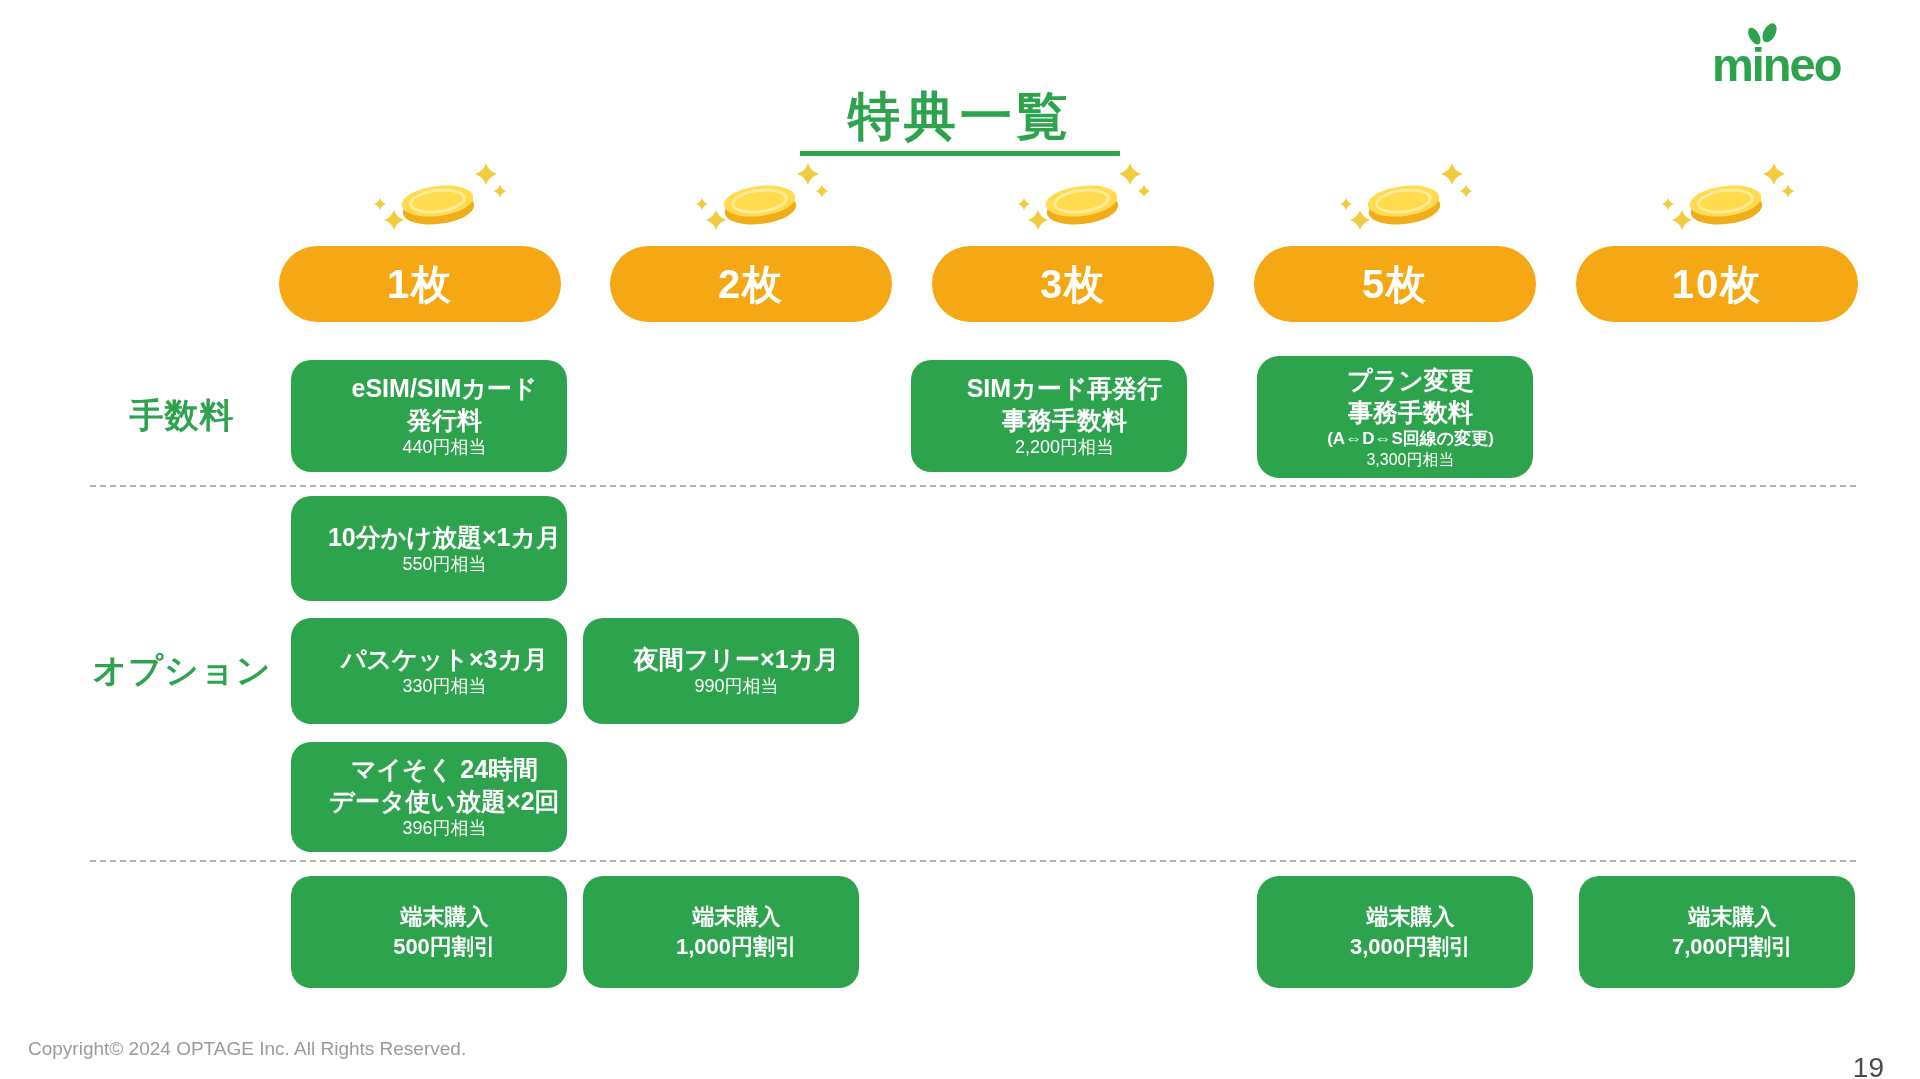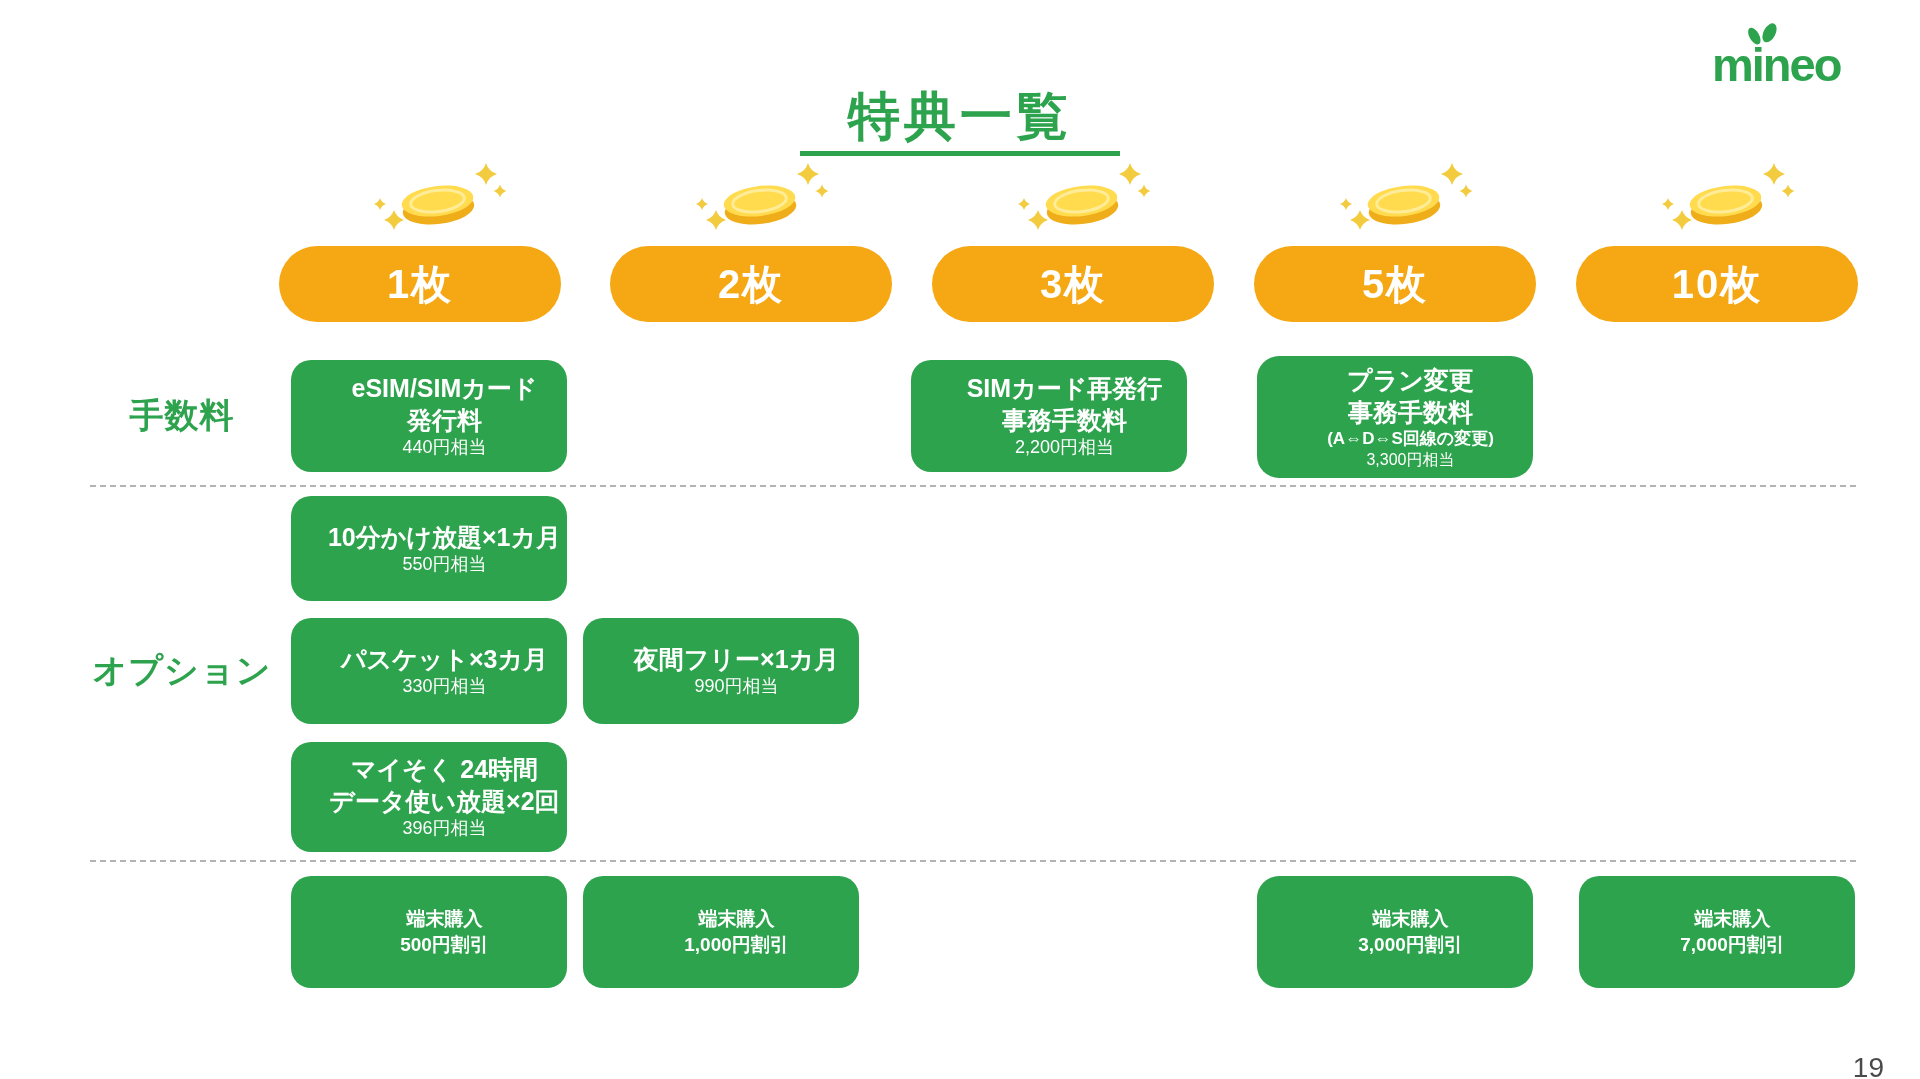--- a/index.html
+++ b/index.html
@@ -66,21 +66,21 @@
     position:absolute;width:276px;
     background:var(--green);border-radius:20px;
     color:#fff;text-align:center;
     display:flex;flex-direction:column;align-items:center;justify-content:center;
     line-height:1.28;
     padding-left:31px;
   }
   .benefit .b-line{font-size:25px;font-weight:bold;white-space:nowrap;}
   .benefit .b-sub{font-size:17px;font-weight:bold;white-space:nowrap;}
   .benefit .b-note{font-size:18px;font-weight:normal;}
-  .benefit.dev .b-line{font-size:19px;line-height:1.35;}
+  .benefit.dev .b-line{font-size:22px;line-height:1.35;}
   .b1{left:291px;} .b2{left:583px;} .b3{left:911px;align-items:center;} .b4{left:1257px;border-radius:22px;} .b5{left:1579px;}
   .fee-row{top:360px;height:112px;}
   .fee-row.tall{top:356px;height:122px;}
   .fee-row.tall .b-note{font-size:16px;}
   .opt-a{top:496px;height:105px;justify-content:center;}
   .opt-b{top:618px;height:106px;}
   .opt-c{top:742px;height:110px;}
   .dev-row{top:876px;height:112px;}
   
   .copyright{
@@ -223,15 +223,16 @@
   </div>
   <div class="benefit dev dev-row b4">
     <div class="b-line">端末購入</div>
     <div class="b-line">3,000円割引</div>
   </div>
   <div class="benefit dev dev-row b5">
     <div class="b-line">端末購入</div>
     <div class="b-line">7,000円割引</div>
   </div>
 
+  <div class="copyright">Copyright© 2024 OPTAGE Inc. All Rights Reserved.</div>
   <div class="page-number">19</div>
 
 </div>
 
 </body></html>

